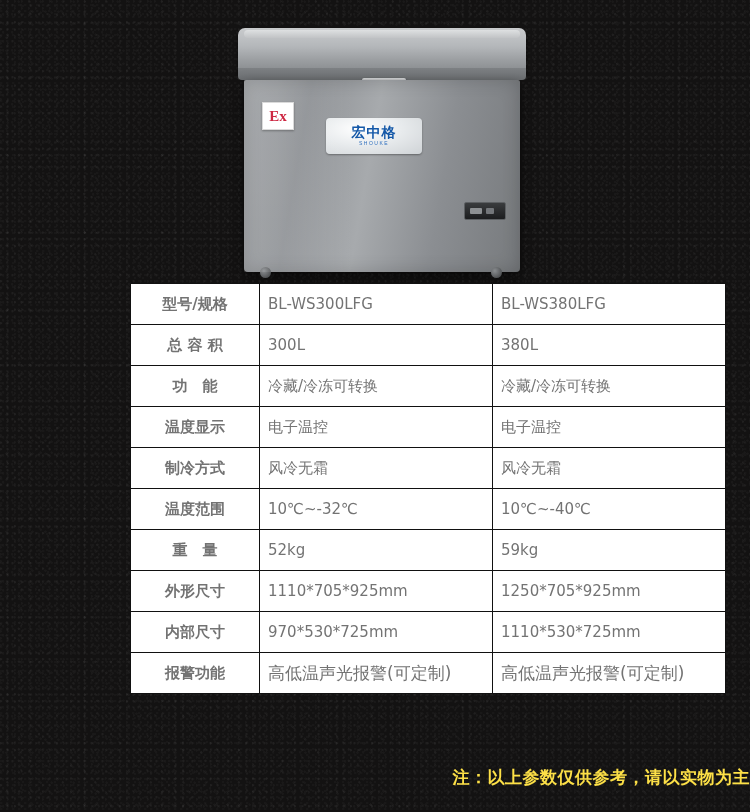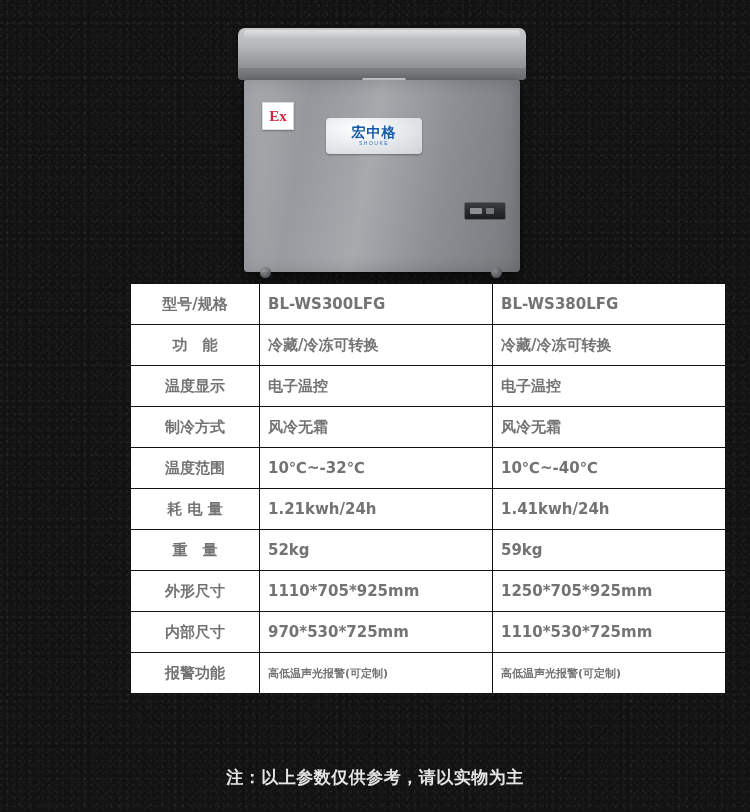--- a/index.html
+++ b/index.html
@@ -193,33 +193,33 @@
     overflow: hidden;
   }
   .spec-table td.label {
     width: 112px;
     font-weight: bold;
     letter-spacing: 0px;
     text-align: center;
   }
   .spec-table td.val {
     width: 216px;
-    font-weight: bold;
+    font-weight: normal;
   }
   .spec-table td.small {
-    font-size: 11px;
+    font-size: 17px;
   }
 
   .footnote {
     position: absolute;
     left: 0;
     top: 766px;
     width: 750px;
-    text-align: center;
-    color: #e5e5e5;
+    text-align: right;
+    color: #fde047;
     font-size: 17px;
     font-weight: bold;
     font-family: "DejaVu Sans", "Liberation Sans", sans-serif;
     letter-spacing: .5px;
   }
 </style>
 </head>
 <body>
 
 <div class="bg-noise"></div>
@@ -248,45 +248,45 @@
 </div>
 
 <table class="spec-table">
   <tbody>
       <tr>
         <td class="label">型号/规格</td>
         <td class="val">BL-WS300LFG</td>
         <td class="val">BL-WS380LFG</td>
       </tr>
       <tr>
+        <td class="label">总 容 积</td>
+        <td class="val">300L</td>
+        <td class="val">380L</td>
+      </tr>
+      <tr>
         <td class="label">功　能</td>
         <td class="val">冷藏/冷冻可转换</td>
         <td class="val">冷藏/冷冻可转换</td>
       </tr>
       <tr>
         <td class="label">温度显示</td>
         <td class="val">电子温控</td>
         <td class="val">电子温控</td>
       </tr>
       <tr>
         <td class="label">制冷方式</td>
         <td class="val">风冷无霜</td>
         <td class="val">风冷无霜</td>
       </tr>
       <tr>
         <td class="label">温度范围</td>
         <td class="val">10℃~-32℃</td>
         <td class="val">10℃~-40℃</td>
       </tr>
       <tr>
-        <td class="label">耗 电 量</td>
-        <td class="val">1.21kwh/24h</td>
-        <td class="val">1.41kwh/24h</td>
-      </tr>
-      <tr>
         <td class="label">重　量</td>
         <td class="val">52kg</td>
         <td class="val">59kg</td>
       </tr>
       <tr>
         <td class="label">外形尺寸</td>
         <td class="val">1110*705*925mm</td>
         <td class="val">1250*705*925mm</td>
       </tr>
       <tr>

